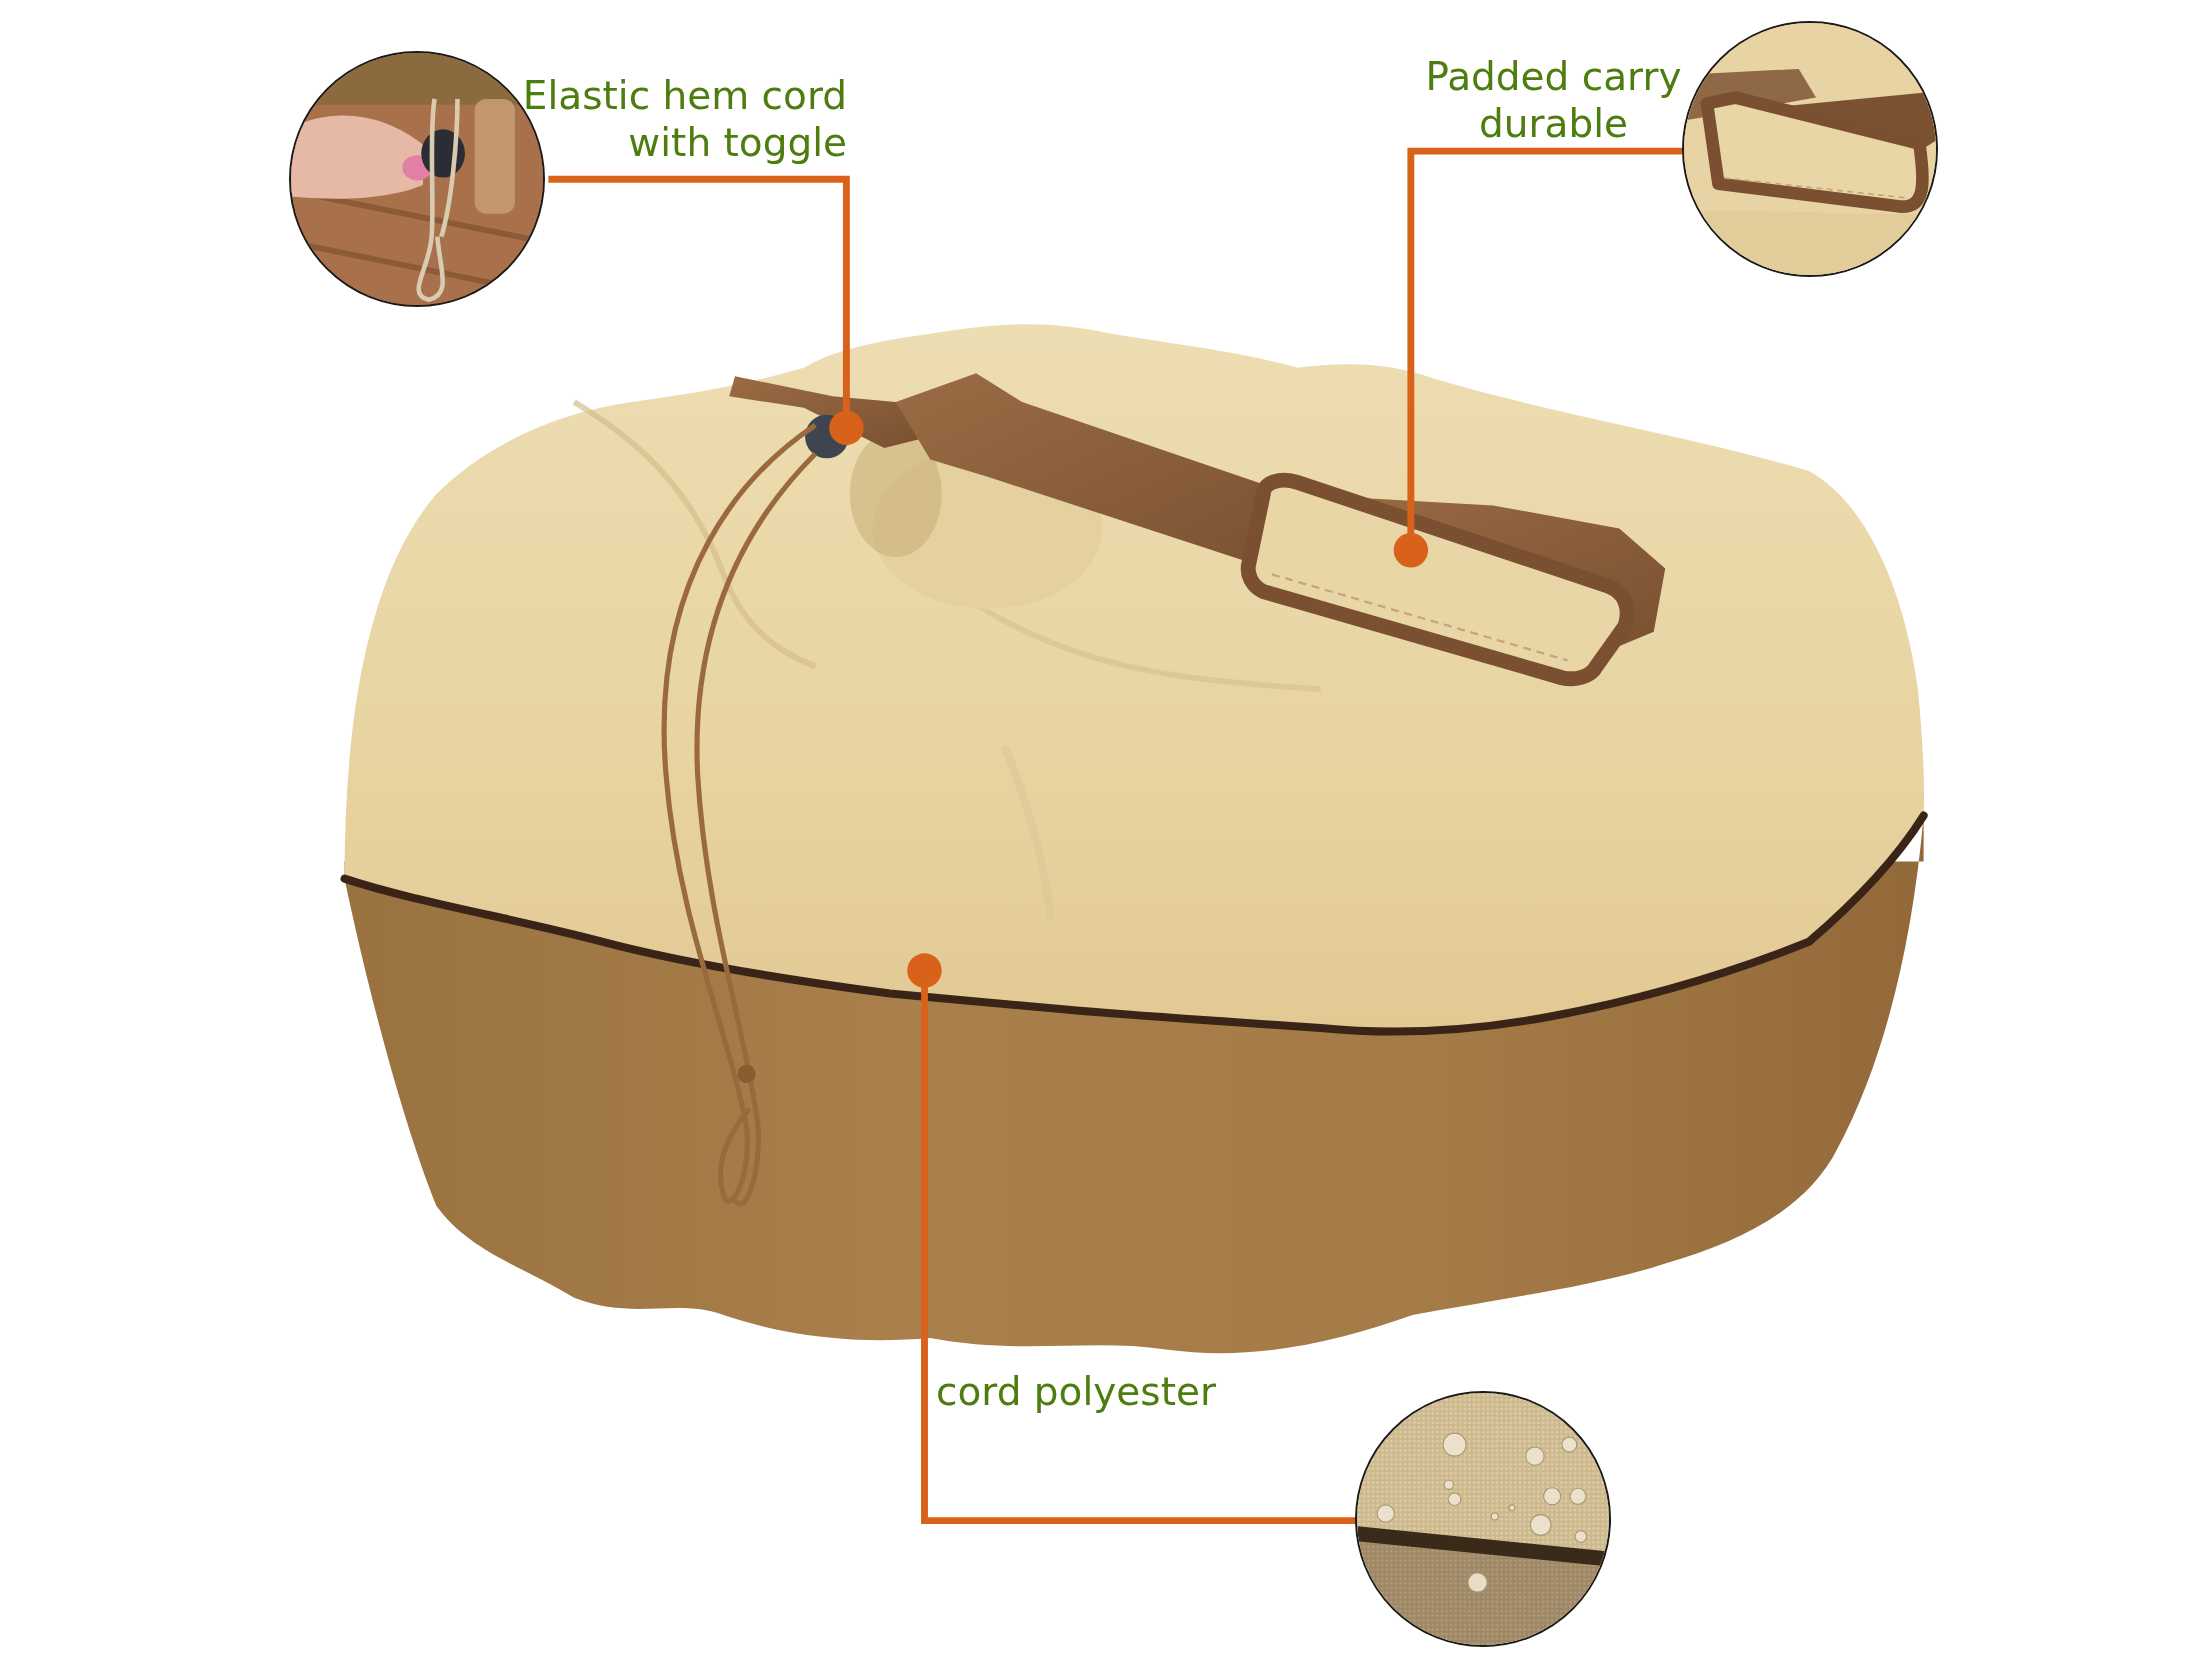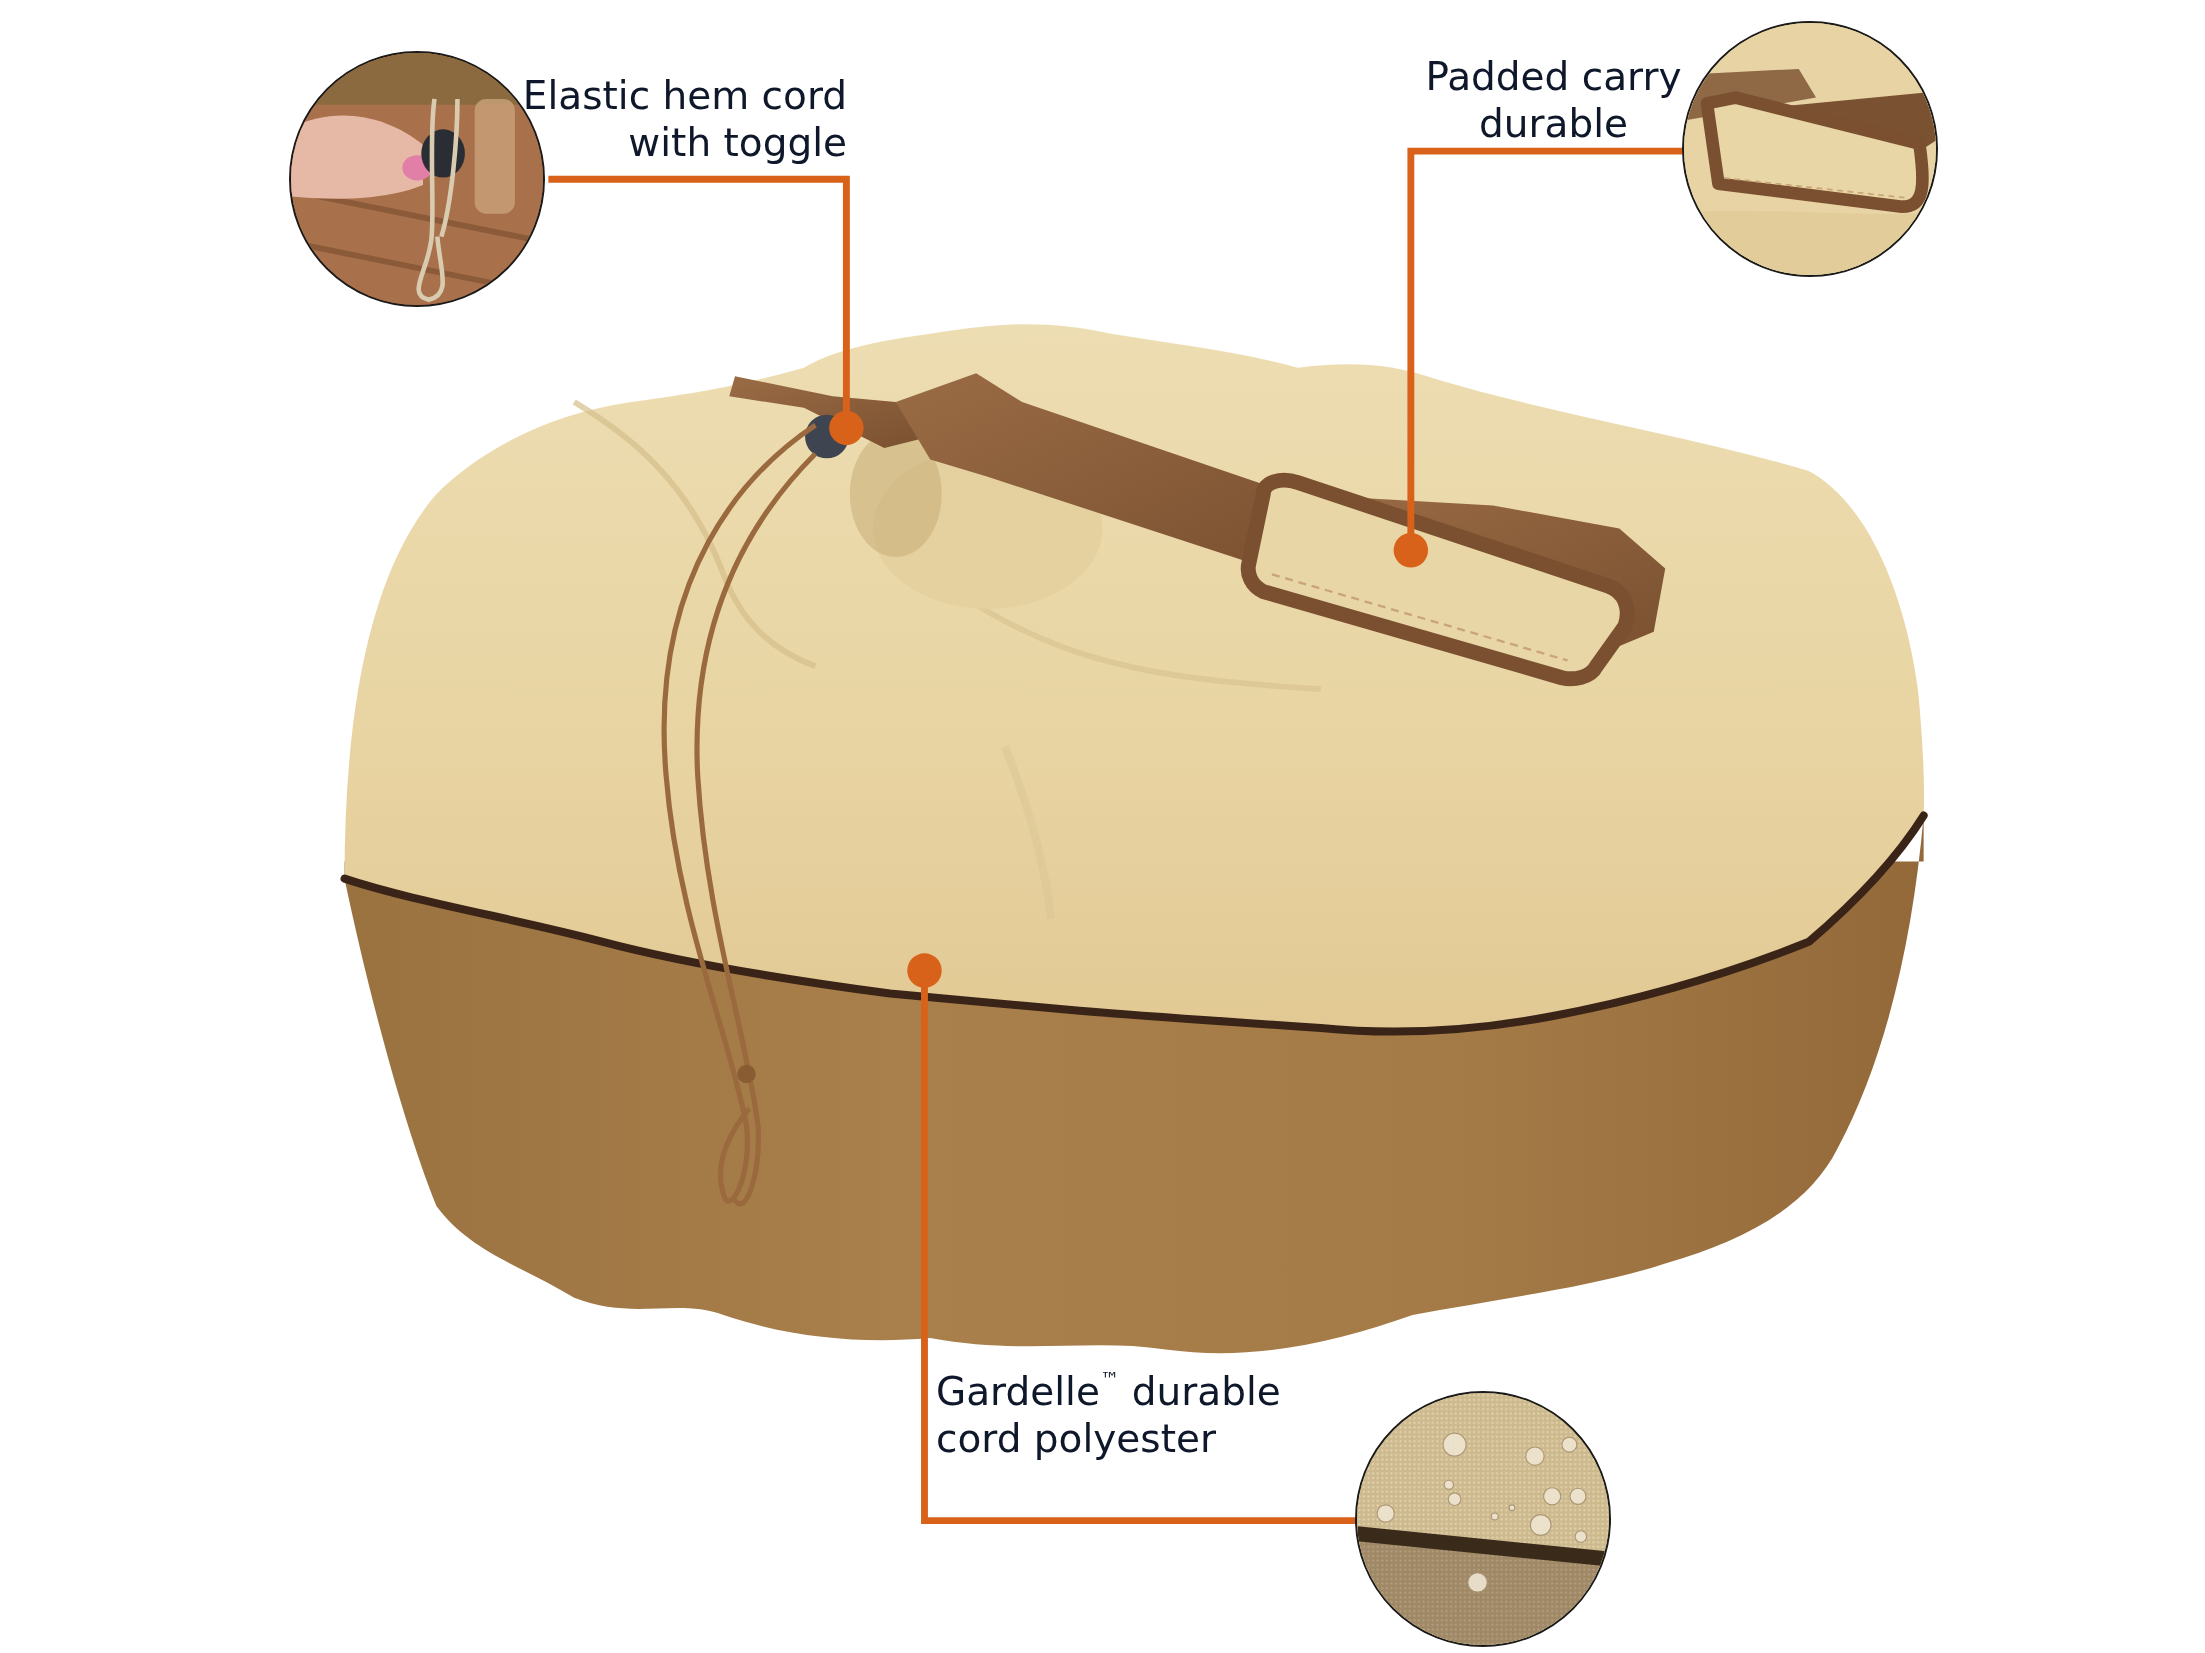--- a/index.html
+++ b/index.html
@@ -1,18 +1,18 @@
 <!DOCTYPE html>
 <html style="font-size:9.2px"><head>
 <meta charset="utf-8">
 <style>
   html, body { margin: 0; padding: 0; background: #ffffff; }
   body { width: 2205px; height: 1654px; position: relative; overflow: hidden; font-family: "DejaVu Sans", sans-serif; }
   .stage { position: absolute; left: 0; top: 0; width: 2205px; height: 1654px; }
-  .label { position: absolute; color: #0f172a; font-size: 39px; line-height: 47px; letter-spacing: 0px; }
+  .label { position: absolute; color: #4d7c0f; font-size: 39px; line-height: 47px; letter-spacing: 0px; }
   .label .line { display: block; white-space: nowrap; }
   .label sup { font-size: 19.5px; vertical-align: 19.5px; line-height: 0; }
   .right { text-align: right; }
   .circle { position: absolute; border-radius: 50%; border: 2.3px solid #1a1a1a; overflow: hidden; box-sizing: border-box; }
   svg { position: absolute; left: 0; top: 0; }
 </style>
 </head>
 <body>
 
 <div class="stage">
@@ -169,18 +169,17 @@
     <span class="line">Elastic hem cord</span>
     <span class="line">with toggle</span>
   </div>
 
   <div class="label" style="left:1410px; top:53px; width:287px;text-align:center;">
     <span class="line">Padded carry</span>
     <span class="line">durable</span>
   </div>
 
   <div class="label" style="left:936px; top:1368px; width:436px;">
-    <span class="line"><span>Gardelle</span><sup>™</sup><span> durable</span></span>
     <span class="line">cord polyester</span>
   </div>
 
 </div>
 
 
 </body></html>

